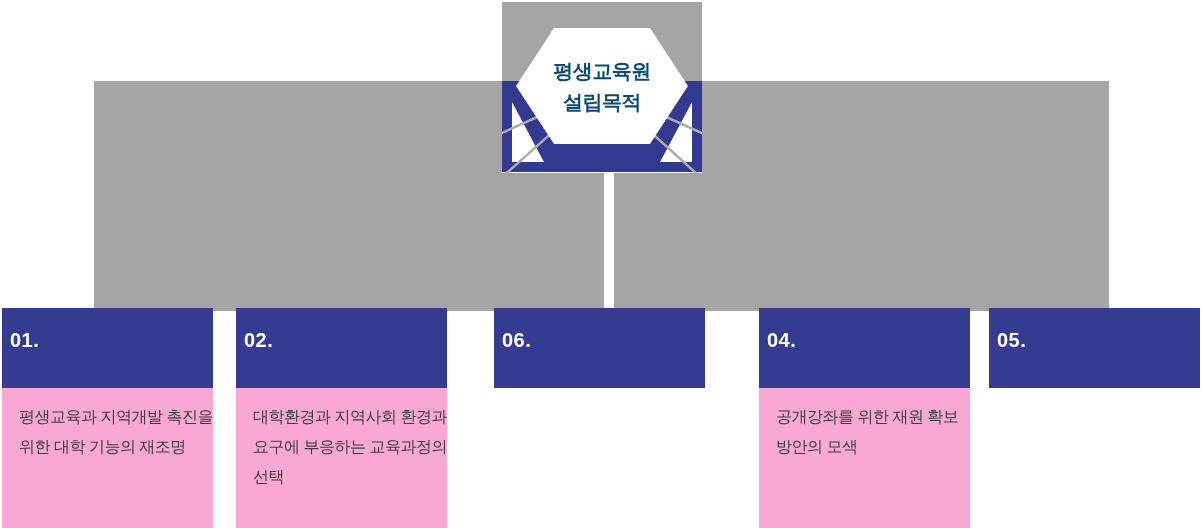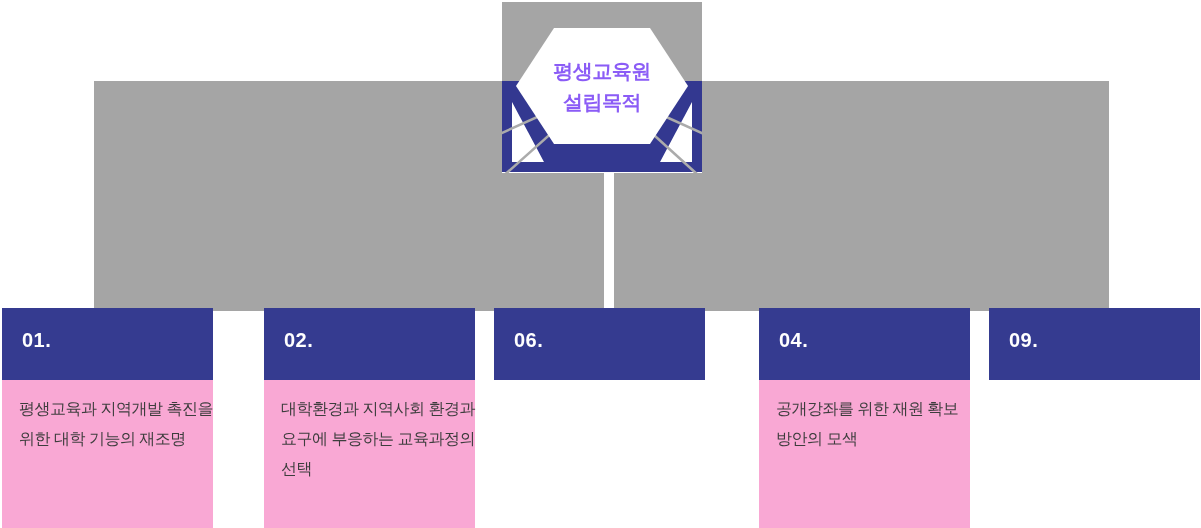--- a/index.html
+++ b/index.html
@@ -8,30 +8,30 @@
     width:1201px;height:528px;
     background:#ffffff;
     overflow:hidden;
     font-family:"Liberation Sans", sans-serif;
   }
   .diagram-svg{position:absolute;left:0;top:0;}
   .badge-label{
     position:absolute;left:502px;top:2px;width:200px;height:170px;
     display:flex;align-items:center;justify-content:center;
     text-align:center;white-space:pre-line;
-    font-size:20px;font-weight:700;line-height:31px;color:#8b5cf6;
+    font-size:20px;font-weight:700;line-height:31px;color:#0c4a6e;
     letter-spacing:-0.5px;
     border-radius:15px;
   }
   .card{
     position:absolute;top:308px;width:211px;height:216px;
   }
   .card-header{
-    height:72px;background:#353b90;box-sizing:border-box;
-    padding:21px 0 0 20px;
+    height:80px;background:#353b90;box-sizing:border-box;
+    padding:21px 0 0 8px;
   }
   .card-number{
     color:#ffffff;font-size:20px;font-weight:700;letter-spacing:0.5px;
   }
   .card-body{
     height:154px;background:#f9a8d4;box-sizing:border-box;
     padding:14px 4px 0 17px;
     font-size:16px;line-height:30px;color:#3d3d3d;
     white-space:pre;letter-spacing:-0.5px;
   }
@@ -70,21 +70,21 @@
 설립목적</div>
 
   <div class="card" style="left:2px">
     <div class="card-header">
       <span class="card-number">01.</span>
     </div>
     <div class="card-body">평생교육과 지역개발 촉진을
 위한 대학 기능의 재조명</div>
   </div>
 
-  <div class="card" style="left:264px">
+  <div class="card" style="left:236px">
     <div class="card-header">
       <span class="card-number">02.</span>
     </div>
     <div class="card-body">대학환경과 지역사회 환경과
 요구에 부응하는 교육과정의
 선택</div>
   </div>
 
   <div class="card" style="left:494px">
     <div class="card-header">
@@ -95,17 +95,17 @@
   <div class="card" style="left:759px">
     <div class="card-header">
       <span class="card-number">04.</span>
     </div>
     <div class="card-body">공개강좌를 위한 재원 확보
 방안의 모색</div>
   </div>
 
   <div class="card" style="left:989px">
     <div class="card-header">
-      <span class="card-number">09.</span>
+      <span class="card-number">05.</span>
     </div>
   </div>
 
 </div>
 
 </body></html>

